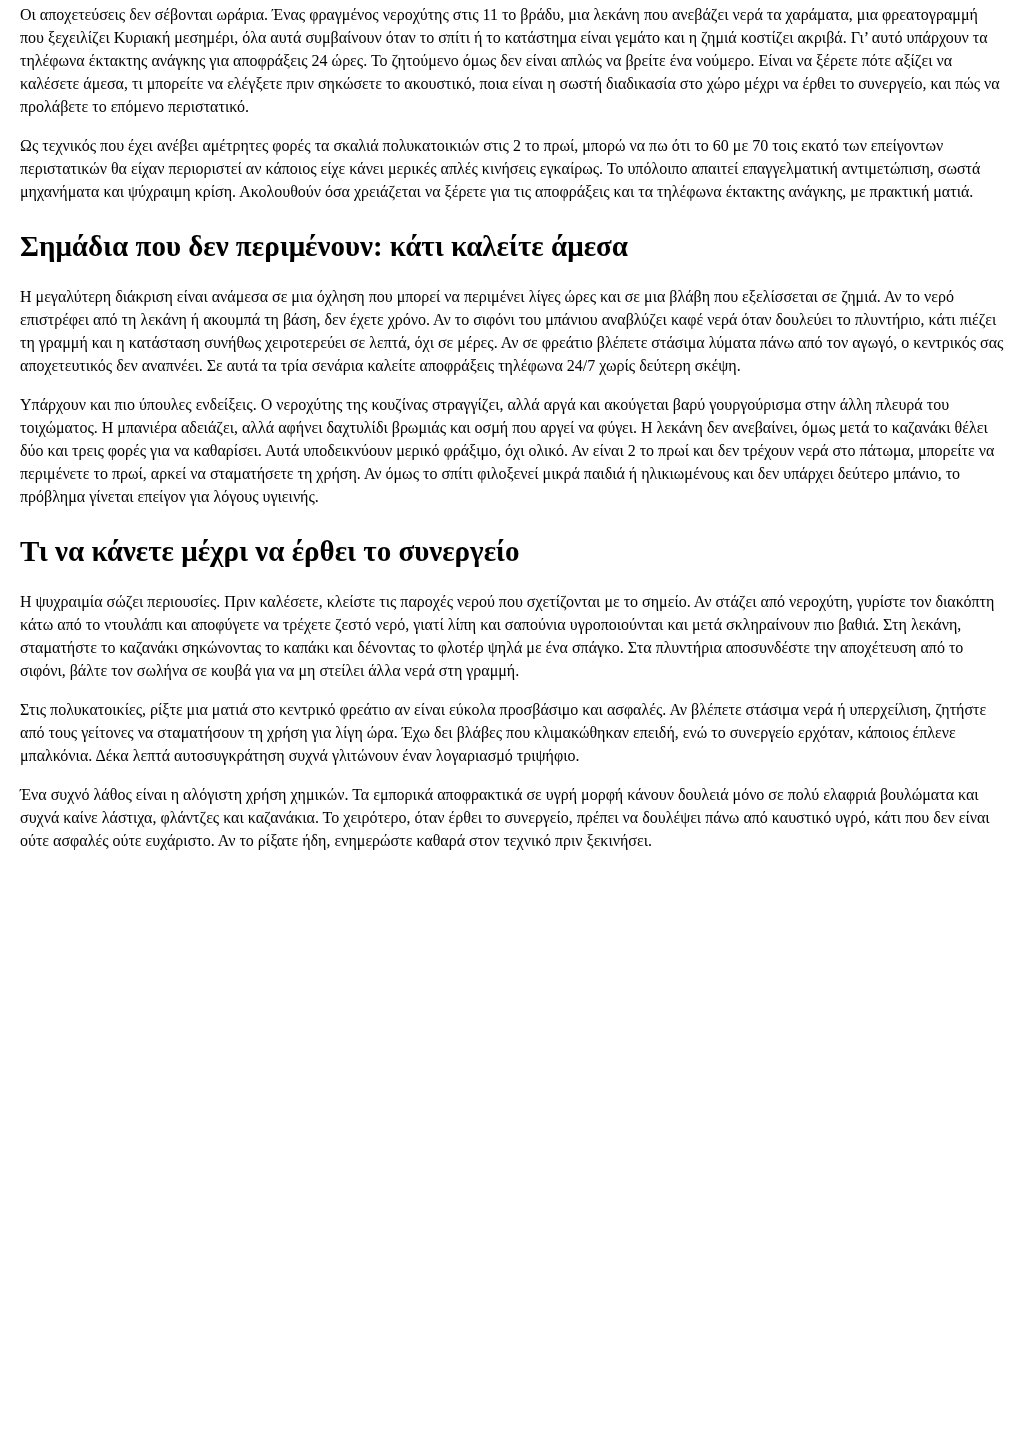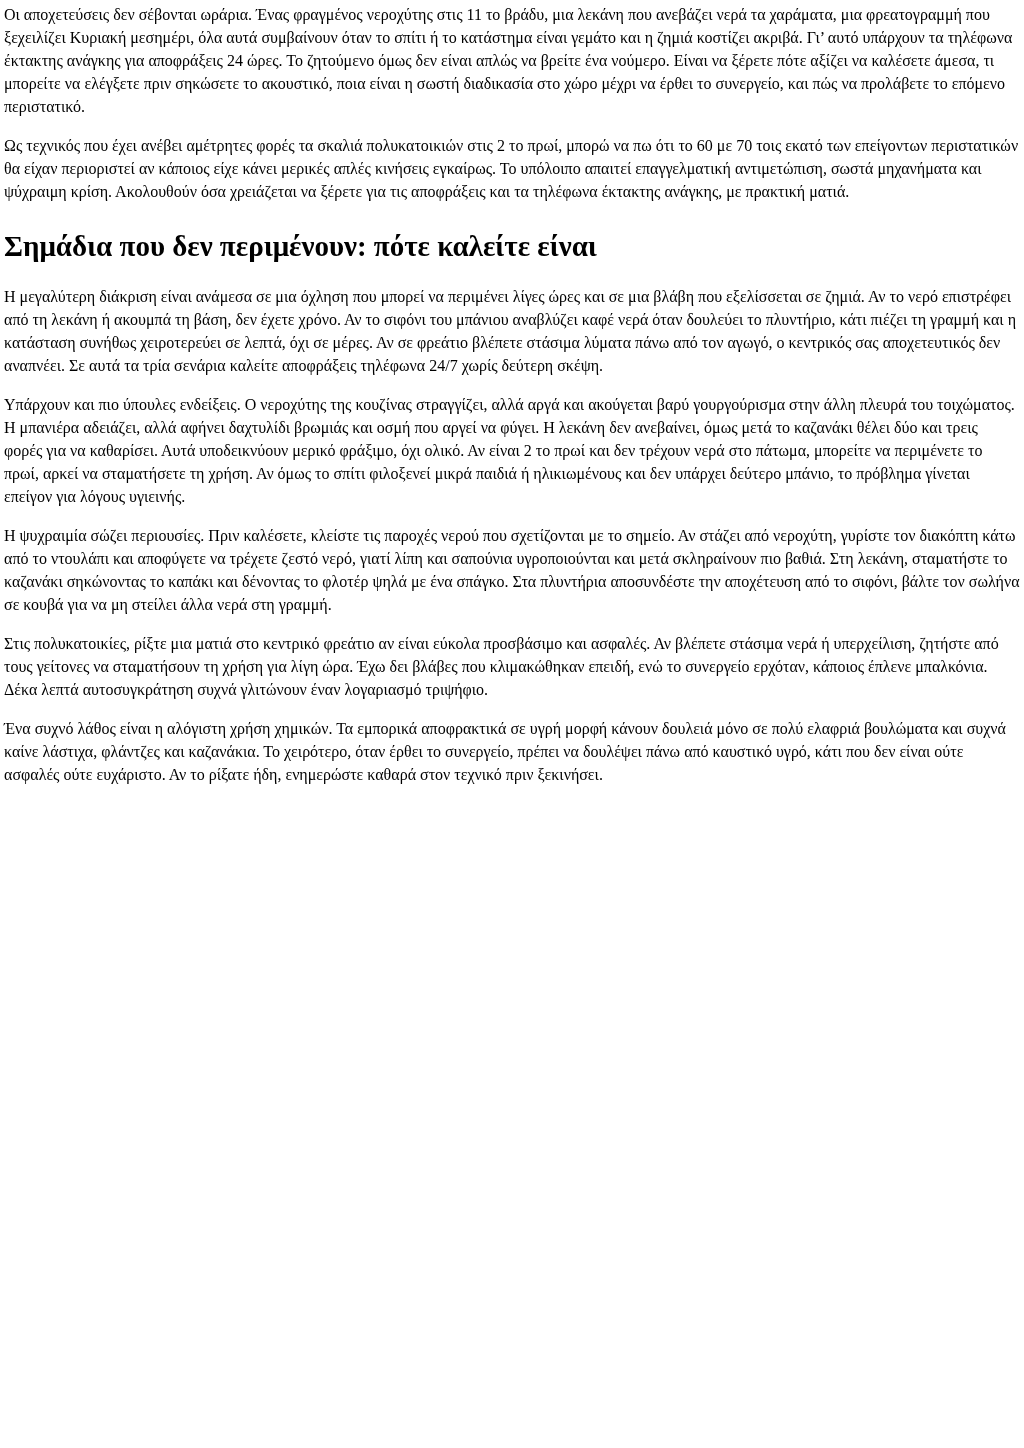--- a/index.html
+++ b/index.html
@@ -9,21 +9,21 @@
     }
     body {
       width: 1024px;
       min-height: 1448px;
       font-family: "Liberation Serif", "DejaVu Serif", serif;
       font-size: 16px;
       line-height: 23px;
       color: #000000;
     }
     .content {
-      padding: 0 4px;
+      padding: 0 20px;
     }
     p {
       margin: 0 0 16px 0;
     }
     p.first {
       margin-top: 3px;
     }
     h2 {
       font-family: "Liberation Serif", "DejaVu Serif", serif;
       font-size: 29px;
@@ -33,23 +33,24 @@
     }
   </style>
 </head>
 <body>
 
 <div class="content">
   <p class="first">Οι αποχετεύσεις δεν σέβονται ωράρια. Ένας φραγμένος νεροχύτης στις 11 το βράδυ, μια λεκάνη που ανεβάζει νερά τα χαράματα, μια φρεατογραμμή που ξεχειλίζει Κυριακή μεσημέρι, όλα αυτά συμβαίνουν όταν το σπίτι ή το κατάστημα είναι γεμάτο και η ζημιά κοστίζει ακριβά. Γι’ αυτό υπάρχουν τα τηλέφωνα έκτακτης ανάγκης για αποφράξεις 24 ώρες. Το ζητούμενο όμως δεν είναι απλώς να βρείτε ένα νούμερο. Είναι να ξέρετε πότε αξίζει να καλέσετε άμεσα, τι μπορείτε να ελέγξετε πριν σηκώσετε το ακουστικό, ποια είναι η σωστή διαδικασία στο χώρο μέχρι να έρθει το συνεργείο, και πώς να προλάβετε το επόμενο περιστατικό.</p>
   <p>Ως τεχνικός που έχει ανέβει αμέτρητες φορές τα σκαλιά πολυκατοικιών στις 2 το πρωί, μπορώ να πω ότι το 60 με 70 τοις εκατό των επείγοντων περιστατικών θα είχαν περιοριστεί αν κάποιος είχε κάνει μερικές απλές κινήσεις εγκαίρως. Το υπόλοιπο απαιτεί επαγγελματική αντιμετώπιση, σωστά μηχανήματα και ψύχραιμη κρίση. Ακολουθούν όσα χρειάζεται να ξέρετε για τις αποφράξεις και τα τηλέφωνα έκτακτης ανάγκης, με πρακτική ματιά.</p>
 
   <section>
-    <h2>Σημάδια που δεν περιμένουν: πότε καλείτε είναι</h2>
+    <h2>Σημάδια που δεν περιμένουν: κάτι καλείτε άμεσα</h2>
     <p>Η μεγαλύτερη διάκριση είναι ανάμεσα σε μια όχληση που μπορεί να περιμένει λίγες ώρες και σε μια βλάβη που εξελίσσεται σε ζημιά. Αν το νερό επιστρέφει από τη λεκάνη ή ακουμπά τη βάση, δεν έχετε χρόνο. Αν το σιφόνι του μπάνιου αναβλύζει καφέ νερά όταν δουλεύει το πλυντήριο, κάτι πιέζει τη γραμμή και η κατάσταση συνήθως χειροτερεύει σε λεπτά, όχι σε μέρες. Αν σε φρεάτιο βλέπετε στάσιμα λύματα πάνω από τον αγωγό, ο κεντρικός σας αποχετευτικός δεν αναπνέει. Σε αυτά τα τρία σενάρια καλείτε αποφράξεις τηλέφωνα 24/7 χωρίς δεύτερη σκέψη.</p>
     <p>Υπάρχουν και πιο ύπουλες ενδείξεις. Ο νεροχύτης της κουζίνας στραγγίζει, αλλά αργά και ακούγεται βαρύ γουργούρισμα στην άλλη πλευρά του τοιχώματος. Η μπανιέρα αδειάζει, αλλά αφήνει δαχτυλίδι βρωμιάς και οσμή που αργεί να φύγει. Η λεκάνη δεν ανεβαίνει, όμως μετά το καζανάκι θέλει δύο και τρεις φορές για να καθαρίσει. Αυτά υποδεικνύουν μερικό φράξιμο, όχι ολικό. Αν είναι 2 το πρωί και δεν τρέχουν νερά στο πάτωμα, μπορείτε να περιμένετε το πρωί, αρκεί να σταματήσετε τη χρήση. Αν όμως το σπίτι φιλοξενεί μικρά παιδιά ή ηλικιωμένους και δεν υπάρχει δεύτερο μπάνιο, το πρόβλημα γίνεται επείγον για λόγους υγιεινής.</p>
   </section>
 
   <section>
+    <h2>Τι να κάνετε μέχρι να έρθει το συνεργείο</h2>
     <p>Η ψυχραιμία σώζει περιουσίες. Πριν καλέσετε, κλείστε τις παροχές νερού που σχετίζονται με το σημείο. Αν στάζει από νεροχύτη, γυρίστε τον διακόπτη κάτω από το ντουλάπι και αποφύγετε να τρέχετε ζεστό νερό, γιατί λίπη και σαπούνια υγροποιούνται και μετά σκληραίνουν πιο βαθιά. Στη λεκάνη, σταματήστε το καζανάκι σηκώνοντας το καπάκι και δένοντας το φλοτέρ ψηλά με ένα σπάγκο. Στα πλυντήρια αποσυνδέστε την αποχέτευση από το σιφόνι, βάλτε τον σωλήνα σε κουβά για να μη στείλει άλλα νερά στη γραμμή.</p>
     <p>Στις πολυκατοικίες, ρίξτε μια ματιά στο κεντρικό φρεάτιο αν είναι εύκολα προσβάσιμο και ασφαλές. Αν βλέπετε στάσιμα νερά ή υπερχείλιση, ζητήστε από τους γείτονες να σταματήσουν τη χρήση για λίγη ώρα. Έχω δει βλάβες που κλιμακώθηκαν επειδή, ενώ το συνεργείο ερχόταν, κάποιος έπλενε μπαλκόνια. Δέκα λεπτά αυτοσυγκράτηση συχνά γλιτώνουν έναν λογαριασμό τριψήφιο.</p>
     <p>Ένα συχνό λάθος είναι η αλόγιστη χρήση χημικών. Τα εμπορικά αποφρακτικά σε υγρή μορφή κάνουν δουλειά μόνο σε πολύ ελαφριά βουλώματα και συχνά καίνε λάστιχα, φλάντζες και καζανάκια. Το χειρότερο, όταν έρθει το συνεργείο, πρέπει να δουλέψει πάνω από καυστικό υγρό, κάτι που δεν είναι ούτε ασφαλές ούτε ευχάριστο. Αν το ρίξατε ήδη, ενημερώστε καθαρά στον τεχνικό πριν ξεκινήσει.</p>
   </section>
 </div>
 
 </body></html>

